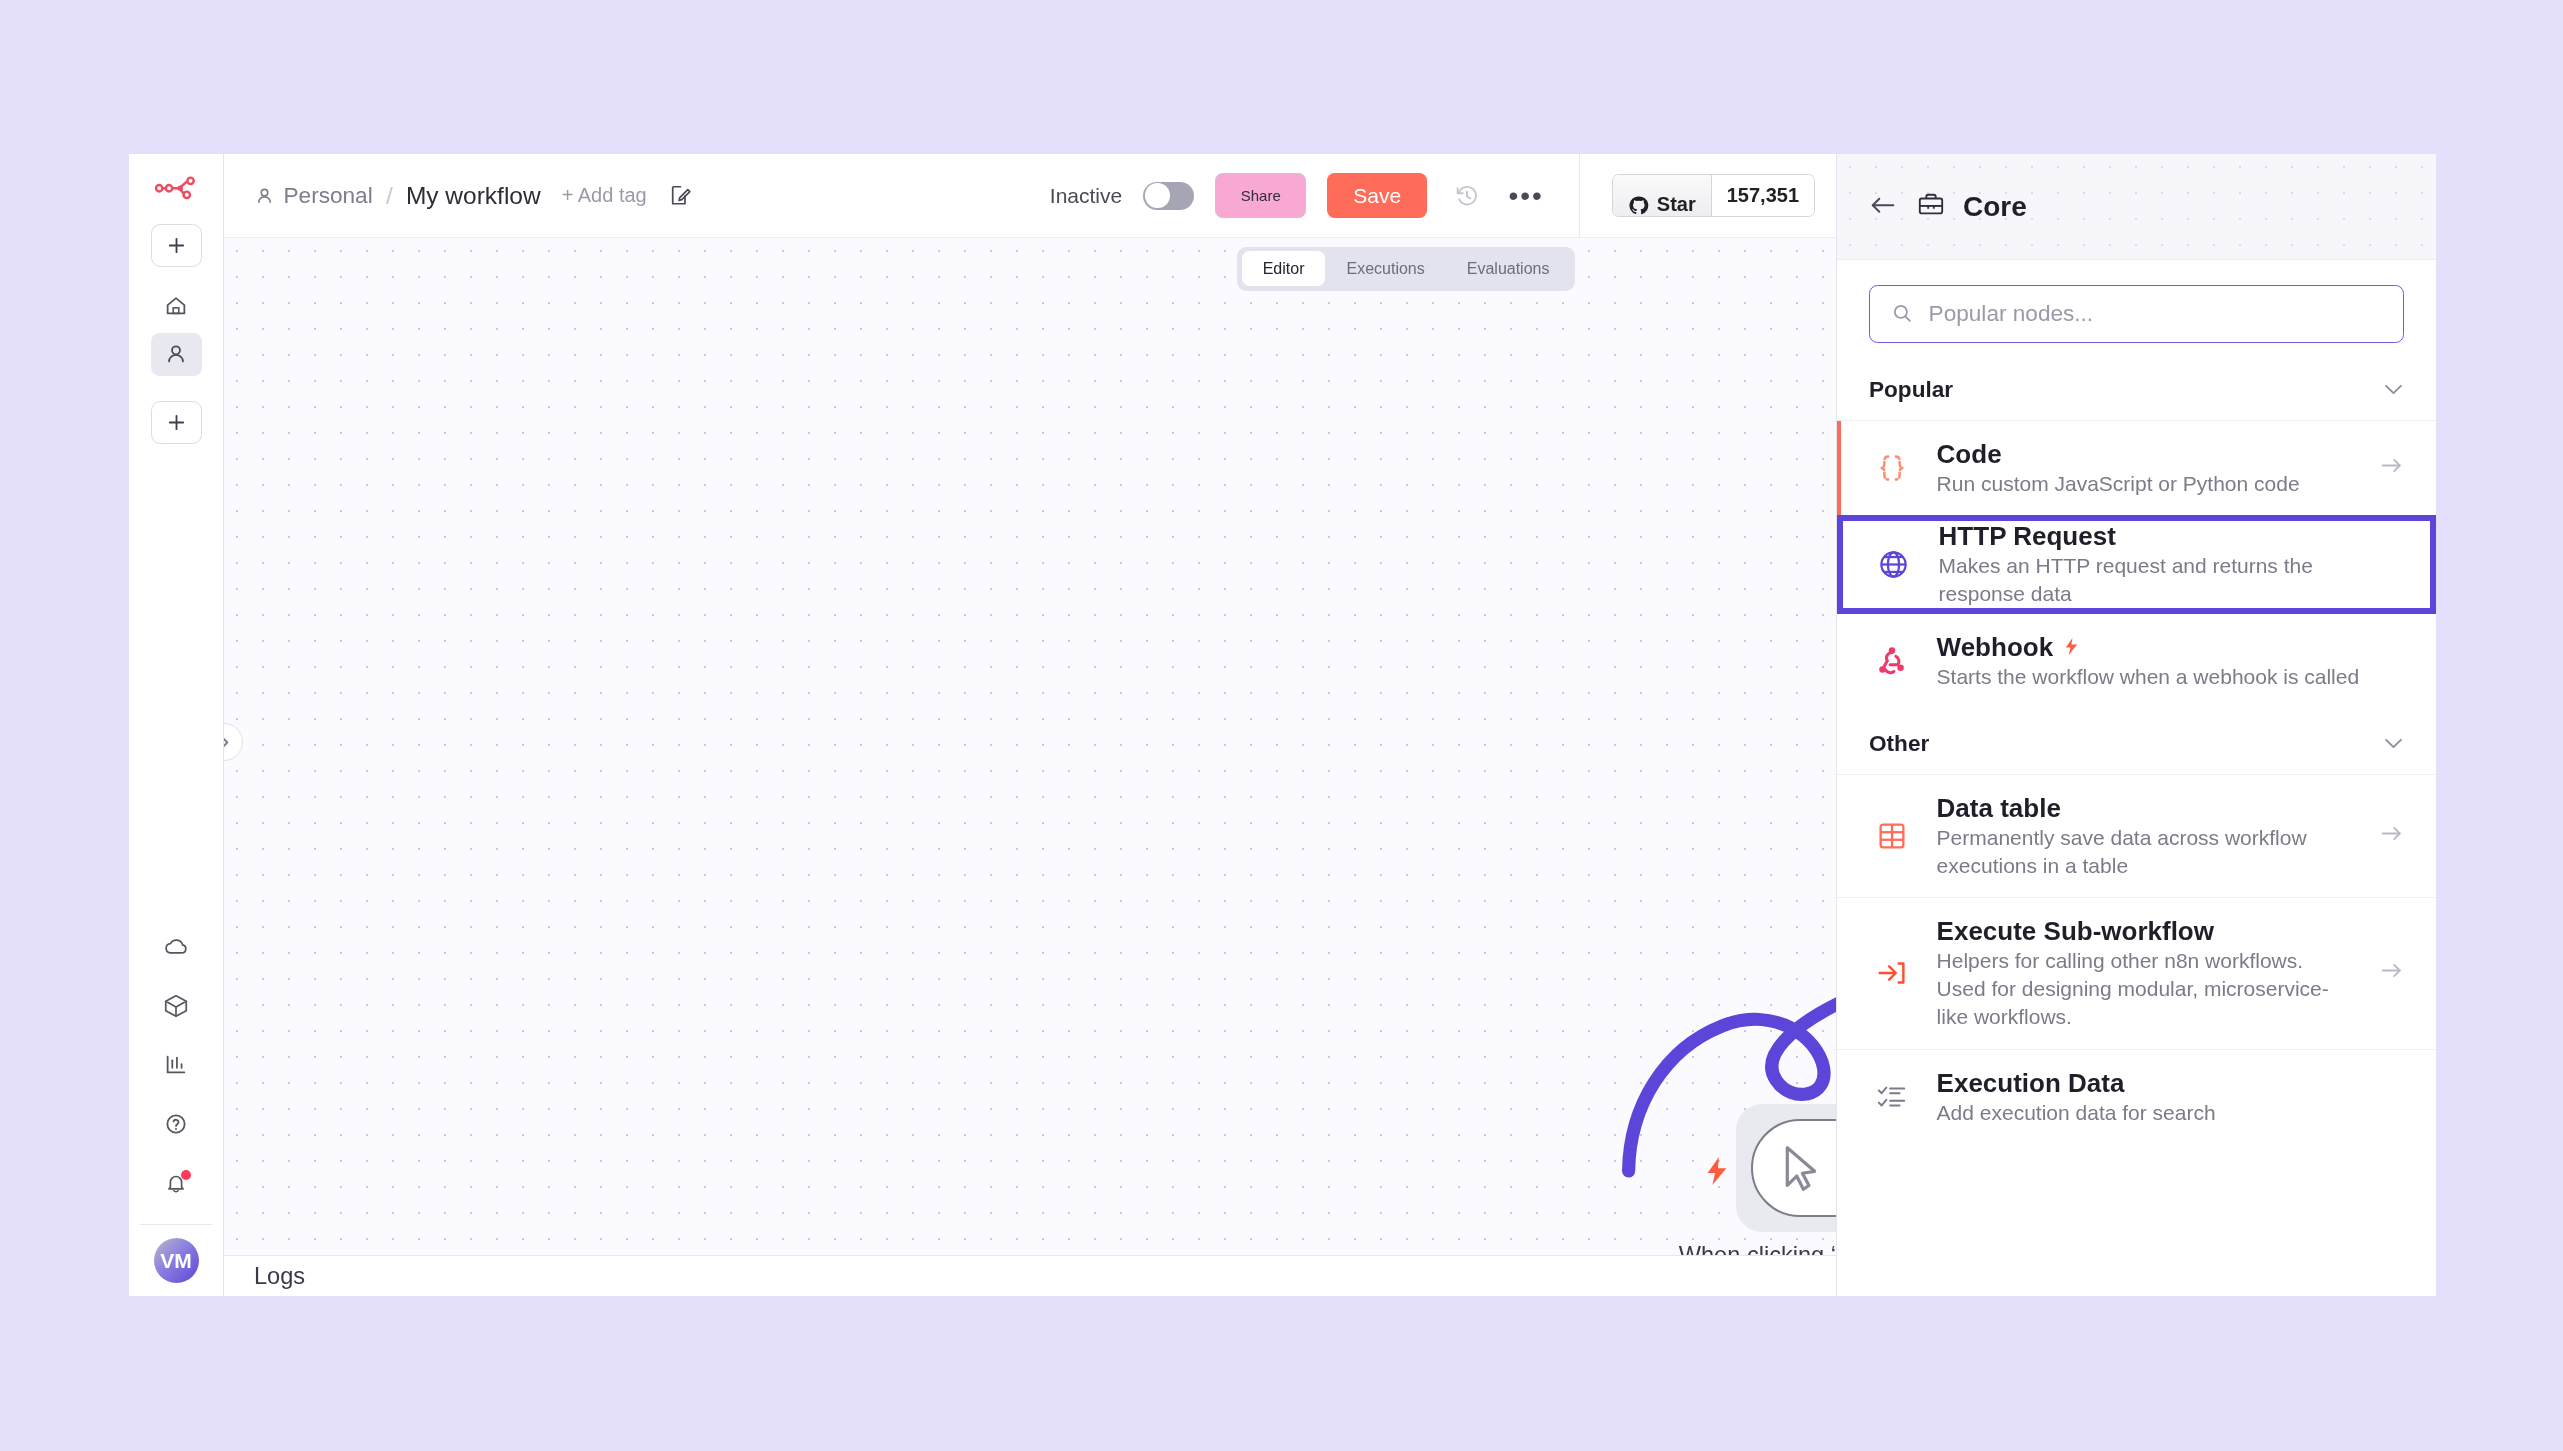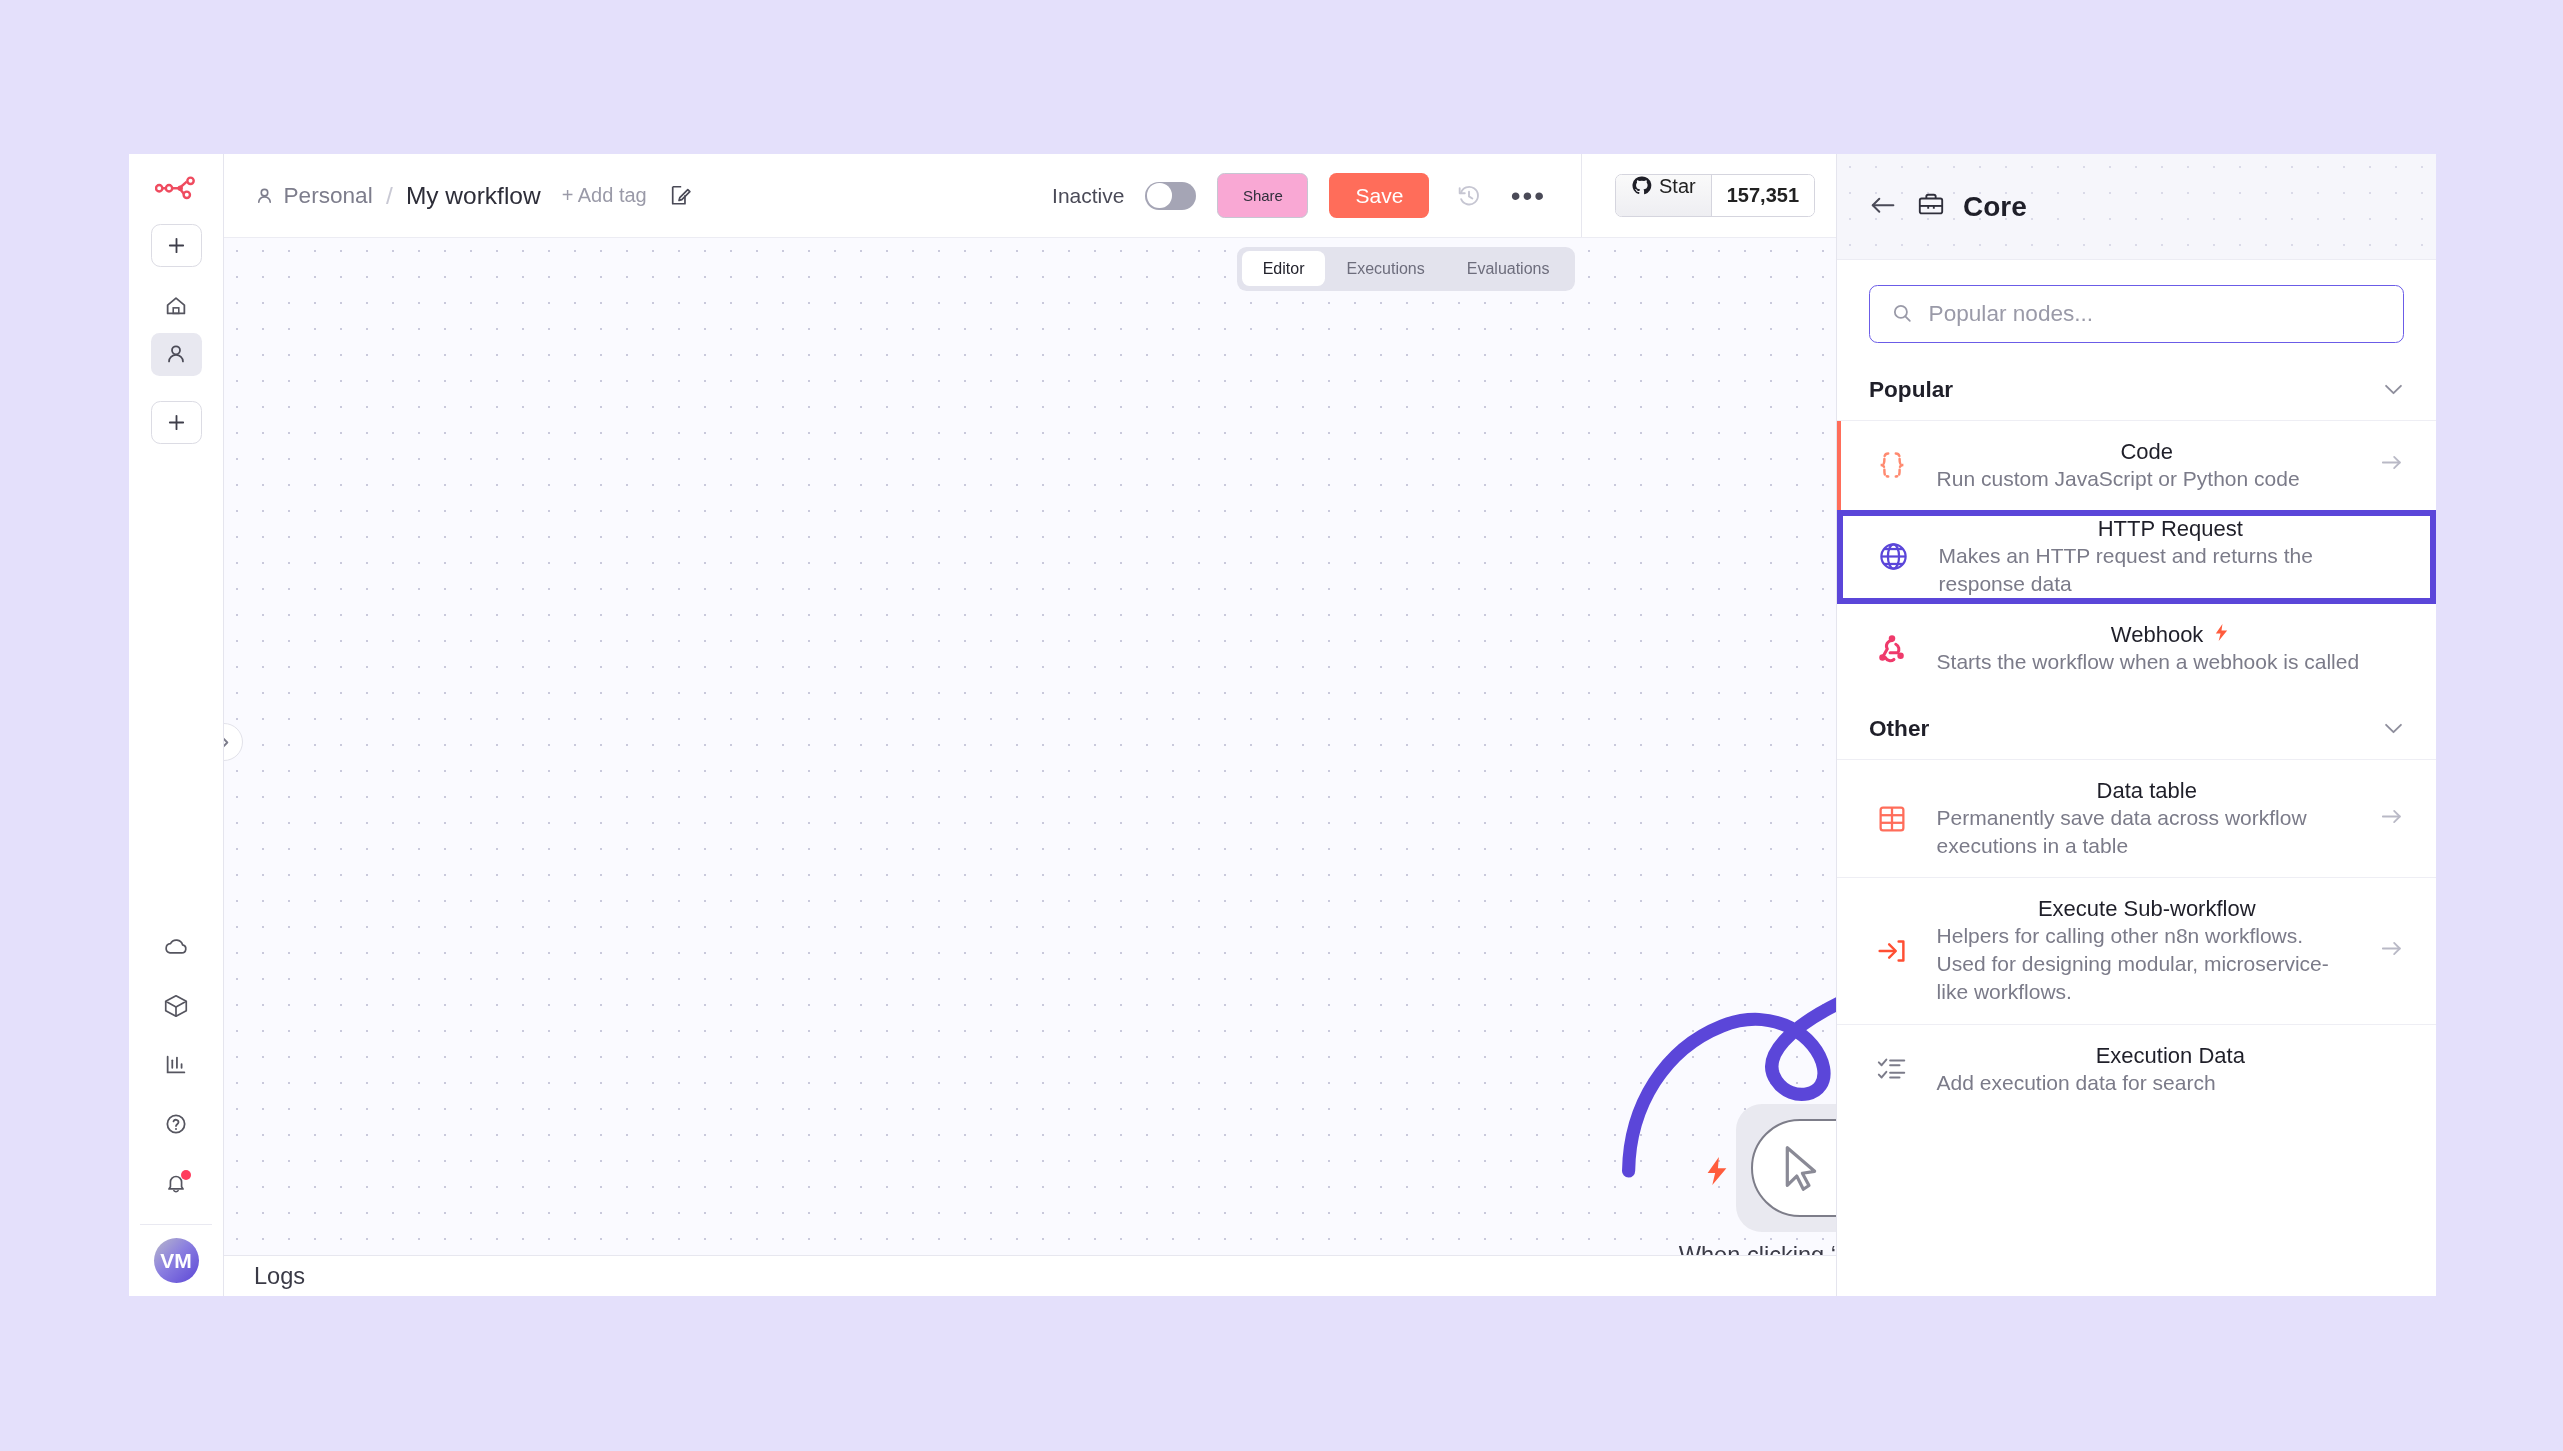--- a/index.html
+++ b/index.html
@@ -93,23 +93,23 @@
     display: flex; align-items: center;
   }
   .icon-btn { display: flex; align-items: center; justify-content: center; width: 38px; height: 38px; }
   .dots { color: #4a4a57; font-size: 28px; letter-spacing: 1.9px; line-height: 9.4px; }
   .topbar-div { width: 0.9px; height: 83px; background: #e7e7ef; margin: 0 7.5px 0 13px; }
   .gh {
     display: flex; align-items: center; border: 0.9px solid #d5d5de;
     border-radius: 6.6px; overflow: hidden; height: 43px; margin-left: 3.8px;
   }
   .gh-star {
-    display: flex; align-items: flex-start; gap: 7.5px; padding: 0 15px;
+    display: flex; align-items: flex-end; gap: 7.5px; padding: 0 15px;
     background: linear-gradient(#fafafa,#eeeef2); height: 100%;
-    color: #222; font-size: 20px; font-weight: normal;
+    color: #222; font-size: 20px; font-weight: bold;
   }
   .gh-count {
     padding: 0 15px; background: #fff; height: 100%;
     display: flex; align-items: center; color: #222; font-size: 20px; font-weight: bold;
     border-left: 0.9px solid #d5d5de;
   }
 
   
   .canvas {
     flex: 1; position: relative;
@@ -187,21 +187,21 @@
     display: flex; align-items: center; justify-content: space-between;
     padding: 13px 32px 17px; font-size: 22.6px; font-weight: bold; color: #1f1f29;
   }
   .node-row {
     display: flex; align-items: center; gap: 22.6px;
     padding: 18px 32px; border-top: 0.9px solid #eeeef4;
     position: relative; background: #fff;
   }
   .node-row .nr-icon { width: 45px; flex: 0 0 45px; display: flex; justify-content: center; }
   .nr-text { flex: 1; min-width: 0; }
-  .nr-title { font-size: 22px; color: #1f1f29; font-weight: normal; display: flex; align-items: center; gap: 9.4px; justify-content: center; }
+  .nr-title { font-size: 26px; color: #1f1f29; font-weight: bold; display: flex; align-items: center; gap: 9.4px; }
   .nr-desc { font-size: 21px; color: #7b7b89; line-height: 1.32; margin-top: 3.8px; }
   .nr-arrow { color: #b9b9c6; font-size: 22.6px; flex: 0 0 auto; }
   .row-accent { position: absolute; left: 0; top: 0; bottom: 0; width: 3.8px; background: #ff6d5a; }
   .hl-row {
     border: 6.6px solid #5b46d9; border-top-width: 6.6px;
     margin: 0; padding: 0 28px;
   }
   .chev { color: #8e8e9c; font-size: 19px; }
 </style>
 </head>

